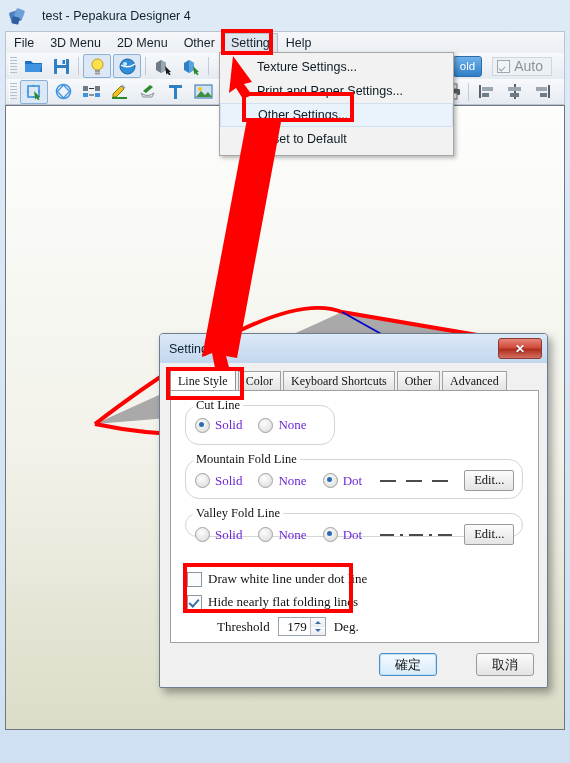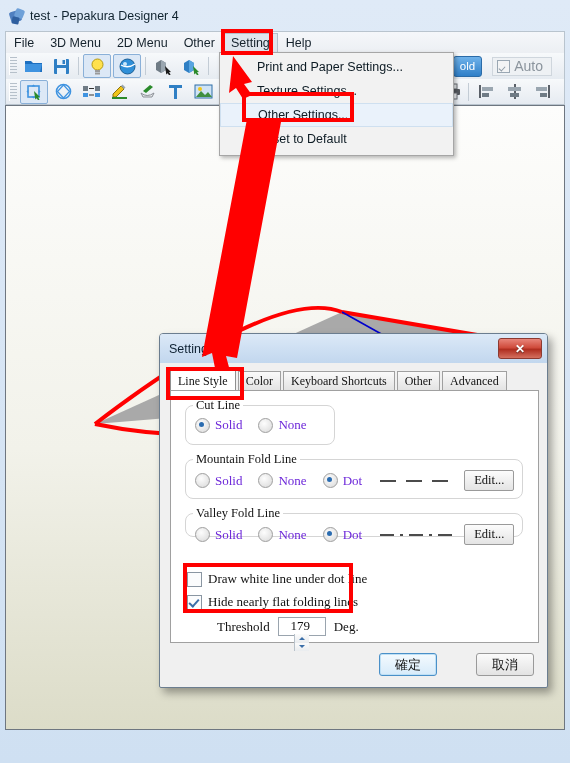--- a/index.html
+++ b/index.html
@@ -9,21 +9,21 @@
     background:#b8d4ef;
   }
   .app{
     position:absolute;left:0;top:0;width:570px;height:763px;
     background:linear-gradient(180deg,#dfeaf7 0%,#cfe0f2 100%);
     box-sizing:border-box;
   }
   
   .titlebar{
     position:absolute;left:3px;top:3px;width:564px;height:26px;
-    display:flex;align-items:center;gap:4px;padding-left:6px;
+    display:flex;align-items:center;gap:16px;padding-left:6px;
     box-sizing:border-box;
   }
   .app-icon{
     width:17px;height:17px;position:relative;flex:0 0 auto;
   }
   .app-icon .b1{position:absolute;left:1px;top:3px;width:11px;height:11px;
     background:#4f7fc0;transform:rotate(-18deg);border-radius:2px;}
   .app-icon .b2{position:absolute;left:6px;top:1px;width:9px;height:9px;
     background:#6ea0d8;transform:rotate(22deg);border-radius:2px;}
   .app-icon .b3{position:absolute;left:3px;top:9px;width:7px;height:7px;
@@ -128,21 +128,21 @@
     border:1px solid #a0a0a0;border-bottom:none;
     padding:2px 7px 2px 7px;margin-right:2px;height:20px;box-sizing:border-box;
     display:flex;align-items:center;
   }
   .tab.active{background:#fff;height:22px;padding-top:3px;border-color:#8f8f8f;}
   .tabpanel{
     position:absolute;left:10px;top:27px;width:369px;height:253px;
     background:#fff;border:1px solid #a0a0a0;box-sizing:border-box;
   }
   .group{
-    position:absolute;border:1px solid #d5d5d5;border-radius:8px;box-sizing:border-box;
+    position:absolute;border:1px solid #d5d5d5;border-radius:14px;box-sizing:border-box;
   }
   .group>.legend{
     position:absolute;left:7px;top:-8px;background:#fff;padding:0 3px;
     font-family:"Liberation Serif",serif;font-size:12.5px;color:#111;white-space:nowrap;
   }
   .row{position:absolute;display:flex;align-items:center;}
   .radio{display:flex;align-items:center;gap:5px;margin-right:16px;}
   .rdot{width:13px;height:13px;border-radius:50%;
     background:radial-gradient(circle at 40% 35%,#fdfdfd 0%,#e3e3e3 70%,#cfcfcf 100%);
     border:1px solid #9f9f9f;position:relative;flex:0 0 auto;}
@@ -154,21 +154,21 @@
     background:linear-gradient(180deg,#fcfcfc 0%,#e4e4e4 100%);
     border:1px solid #9a9a9a;border-radius:2px;padding:2px 9px;
   }
   .chk{width:13px;height:13px;border:1px solid #8a96a2;background:#fbfcfd;
     position:relative;flex:0 0 auto;margin-right:6px;}
   .chk.on:after{content:"";position:absolute;left:3px;top:1px;width:4px;height:8px;
     border:solid #3a6ea8;border-width:0 2px 2px 0;transform:rotate(42deg);}
   .chk-label{font-family:"Liberation Serif",serif;font-size:13px;color:#111;white-space:nowrap;}
   .spin{
     width:48px;height:19px;border:1px solid #9aa4ae;background:#fff;
-    display:flex;align-items:center;box-sizing:border-box;flex-direction:column;
+    display:flex;align-items:center;box-sizing:border-box;
   }
   .spin .val{flex:1;text-align:right;padding-right:3px;
     font-family:"Liberation Serif",serif;font-size:13px;color:#111;}
   .spin .arrows{width:14px;height:17px;display:flex;flex-direction:column;
     border-left:1px solid #b9c2ca;flex:0 0 auto;}
   .spin .arrows div{flex:1;display:flex;align-items:center;justify-content:center;
     background:linear-gradient(180deg,#fbfbfb,#e9ecef);}
   .spin .arrows .up:after{content:"";border-left:3px solid transparent;
     border-right:3px solid transparent;border-bottom:3px solid #3a6ea8;}
   .spin .arrows .dn:after{content:"";border-left:3px solid transparent;
@@ -370,22 +370,22 @@
       <path d="M336 206 L512 236" stroke="#ff0000" stroke-width="4" fill="none"></path>
       <path d="M512 236 Q420 300 432 290" fill="none" stroke="#ff0000" stroke-width="4"></path>
       <path d="M89 318 Q240 350 432 290" fill="none" stroke="#ff0000" stroke-width="4"></path>
       <path d="M215 258 L300 300" stroke="#0000cc" stroke-width="1.6" fill="none"></path>
       <path d="M336 206 L420 253" stroke="#0000cc" stroke-width="1.6" fill="none"></path>
     </svg>
   </div>
 
 
   <div class="dropdown">
+    <div class="dd-item">Texture Settings...</div>
     <div class="dd-item">Print and Paper Settings...</div>
-    <div class="dd-item">Texture Settings...</div>
     <div class="dd-item hl">Other Settings...</div>
     <div class="dd-item">Reset to Default</div>
   </div>
 
   <div class="dialog">
     <div class="dlg-title">
       <div class="dlg-title-text">Setting</div>
       <div class="close-btn">✕</div>
     </div>
 

